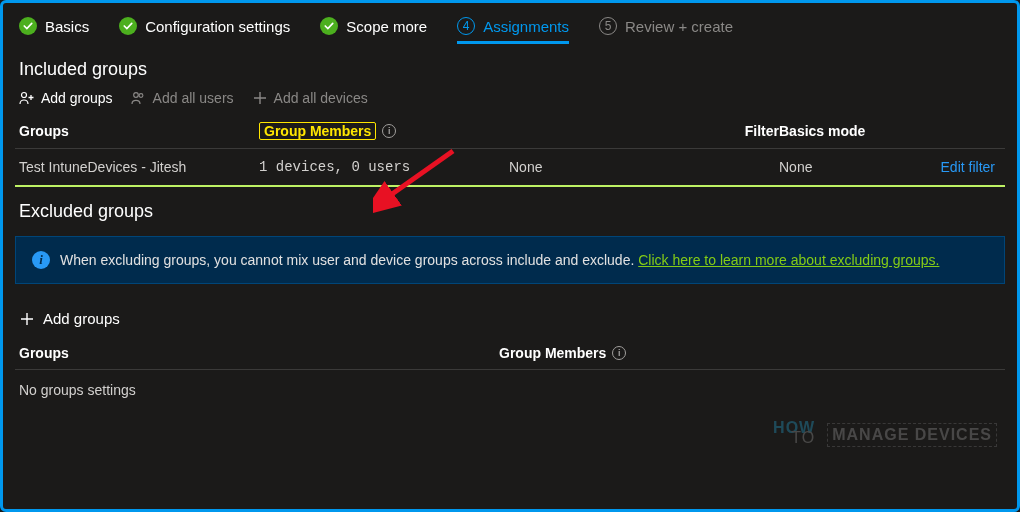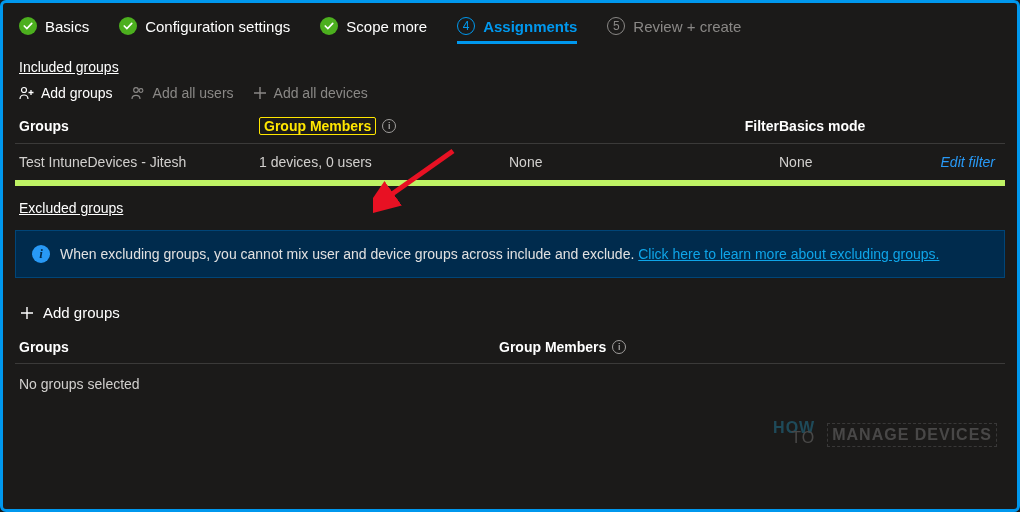--- a/index.html
+++ b/index.html
@@ -6,48 +6,48 @@
   body { background: #1b1a19; color: #e1e1e1; width: 1020px; height: 512px; overflow: hidden; position: relative; }
   .frame { width: 1020px; height: 512px; border: 3px solid #0098ee; border-radius: 6px; position: relative; padding: 8px 12px 0 12px; background: #1b1a19; }
   
   .wizard { display: flex; align-items: center; gap: 30px; padding: 6px 4px 10px 4px; }
   .step { display: flex; align-items: center; gap: 8px; font-size: 15px; cursor: pointer; }
   .check { width: 18px; height: 18px; border-radius: 50%; background: #4caf1e; display:flex; align-items:center; justify-content:center; }
   .check svg { width: 12px; height: 12px; }
   .step.done span.label { color: #fff; }
   .step.active { border-bottom: 3px solid #0098ee; padding-bottom: 6px; margin-bottom: -9px;}
   .step.active .num { width:18px; height:18px; border-radius:50%; border:1.5px solid #0098ee; color:#0098ee; display:flex; align-items:center; justify-content:center; font-size:12px; }
-  .step.active span.label { color:#0098ee; font-weight:700; }
+  .step.active span.label { color:#0098ee; font-weight:400; }
   .step.pending .num { width:18px; height:18px; border-radius:50%; border:1.5px solid #8a8886; color:#8a8886; display:flex; align-items:center; justify-content:center; font-size:12px; }
   .step.pending span.label { color:#8a8886; }
   
-  .section-title { font-size: 14px; color:#fff; margin: 14px 0 10px 4px; text-decoration: underline; }
+  .section-title { font-size: 18px; color:#fff; margin: 14px 0 10px 4px; }
   .actionbar { display:flex; align-items:center; gap: 18px; padding: 0 0 8px 4px; }
   .abtn { display:flex; align-items:center; gap:6px; font-size:14px; cursor:pointer; }
   .abtn.primary { color:#fff; }
   .abtn.secondary { color:#8a8886; }
   .iconwrap { width:16px; height:16px; display:inline-flex; align-items:center; justify-content:center; }
   
   .thead { display:flex; align-items:center; font-size:14px; font-weight:600; color:#fff; border-bottom:1px solid #3b3a39; padding:8px 4px; }
   .thead .c1 { width: 240px; }
   .thead .c2 { width: 250px; display:flex; align-items:center; gap:6px;}
   .thead .c3 { width: 270px; text-align: right; }
   .thead .c4 { width: 140px; }
   .highlight { color:#ffe600; border:1.5px solid #ffe600; border-radius:2px; padding:0 4px; }
-  .trow { display:flex; align-items:center; font-size:14px; color:#d2d0ce; border-bottom:6px solid #bef264; padding:10px 4px; }
+  .trow { display:flex; align-items:center; font-size:14px; color:#d2d0ce; border-bottom:2px solid #bef264; padding:10px 4px; }
   .trow .c1 { width:240px; }
-  .trow .c2 { width:250px; }
+  .trow .c2 { width:250px;font-family:Liberation Mono, monospace; }
   .trow .c3 { width:270px; }
   .trow .c4 { width:140px; }
-  .trow .c5 { flex:1; text-align:right; padding-right:6px;font-style:italic; }
+  .trow .c5 { flex:1; text-align:right; padding-right:6px; }
   .linkblue { color:#2899f5; cursor:pointer; }
   
   .banner { margin-top:14px; background:#002b4d; border:1px solid #004578; display:flex; align-items:center; gap:10px; padding:14px 16px; font-size:14px; }
   .info-icon { width:18px; height:18px; border-radius:50%; background:#2899f5; color:#002b4d; font-weight:bold; display:flex; align-items:center; justify-content:center; font-family: Georgia, serif; font-style: italic; font-size:13px;}
-  .banner a { color:#0ea5e9; }
+  .banner a { color:#84cc16; }
   
   .addgroups2 { display:flex; align-items:center; gap:8px; color:#fff; font-size:15px; margin:26px 0 10px 4px; cursor:pointer; }
   .thead2 { display:flex; align-items:center; font-size:14px; font-weight:600; color:#fff; border-bottom:1px solid #3b3a39; padding:8px 4px; }
   .thead2 .c1 { width: 480px;}
   .thead2 .c2 { display:flex; align-items:center; gap:6px;}
   .norow { font-size:14px; color:#d2d0ce; padding:12px 4px; }
   .infoicon-o { width:14px; height:14px; border:1px solid #a19f9d; border-radius:50%; display:inline-flex; align-items:center; justify-content:center; font-size:9px; color:#a19f9d; }
   
   .arrow { position:absolute; left:370px; top:140px; pointer-events:none; }
   
@@ -166,21 +166,21 @@
     <span>Add groups</span>
   </div>
 
   <div class="thead2">
     <div class="c1">Groups</div>
     <div class="c2">
       <span>Group Members</span>
       <span class="infoicon-o">i</span>
     </div>
   </div>
-  <div class="norow">No groups selected</div>
+  <div class="norow">No groups settings</div>
 
   <svg class="arrow" width="100" height="80">
     <defs>
         <marker id="ah" markerWidth="10" markerHeight="10" refX="2" refY="3" orient="auto">
           <path d="M0,0 L0,6 L8,3 z" fill="#e81123"></path>
         </marker>
       </defs>
     <line x1="80" y1="8" x2="12" y2="56" stroke="#e81123" stroke-width="5" marker-end="url(#ah)"></line>
   </svg>
 

